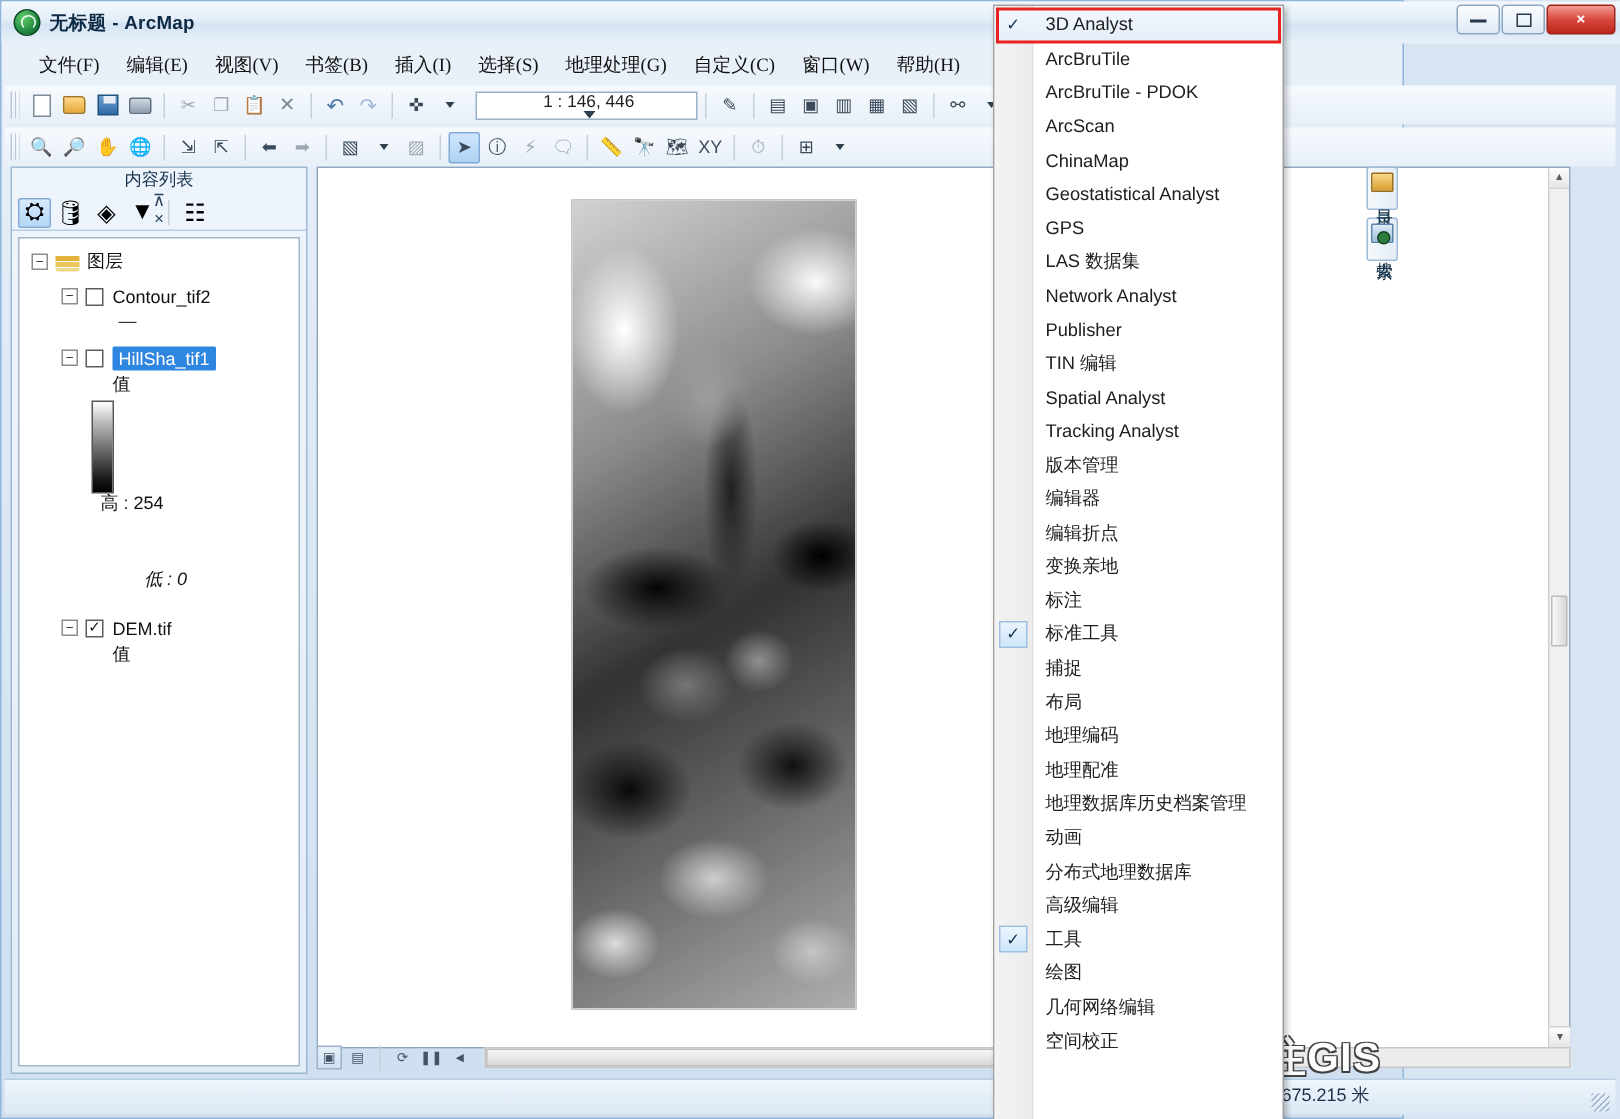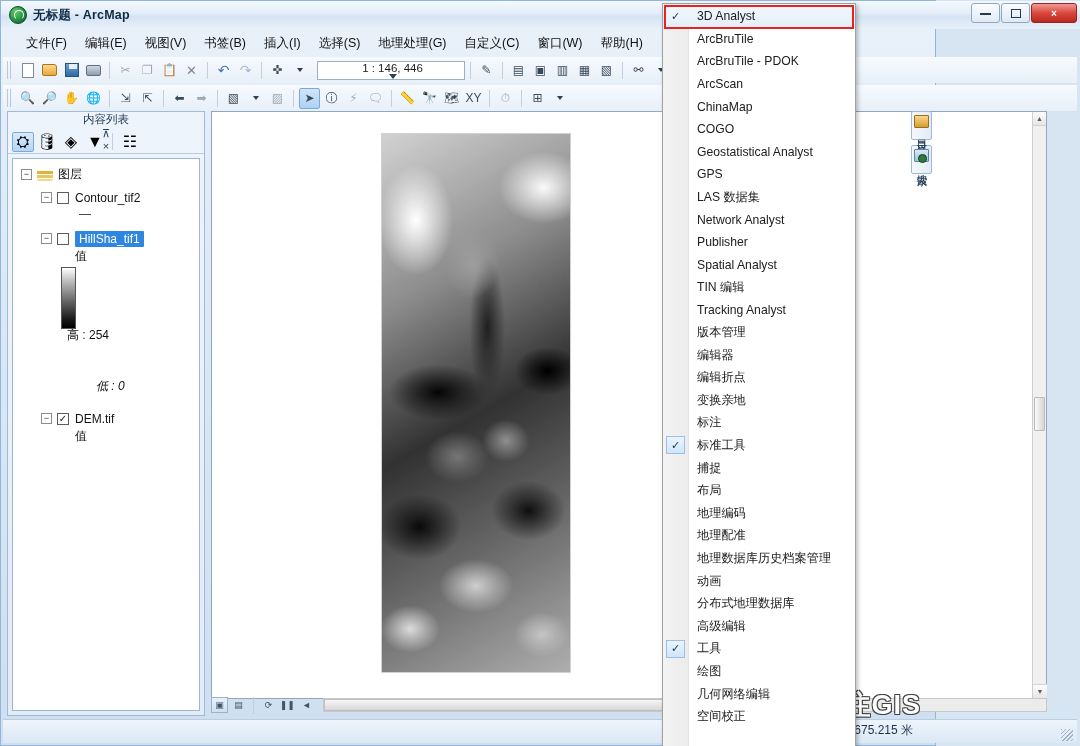--- a/index.html
+++ b/index.html
@@ -50,21 +50,21 @@
     background: linear-gradient(180deg,#f19b95,#d9483d 50%,#b8281c);
     border-color: #9e2418; color: #fff; font-weight: 700;
   }
   .winbtn .mn { display:block; width:11px; height:3px; border-bottom:2px solid #27384a; }
   .winbtn .mx { display:block; width:10px; height:9px; border:1.5px solid #27384a; }
 
   
   .menubar {
     position: absolute; left: 2px; top: 30px; width: 1074px; height: 24px;
     display: flex; align-items: center; padding-left: 14px;
-    font-size: 12.5px; color: #111;
+    font-size: 12.5px; color: #111; font-family: Liberation Serif, serif;
   }
   .menubar .mi { padding: 3px 9px; white-space: nowrap; cursor: default; }
 
   
   .toolbar {
     position: absolute; left: 2px; height: 26px;
     display: flex; align-items: center; gap: 1px;
     background: linear-gradient(180deg,#f7fafe,#e7eff8);
   }
   #toolbar1 { top: 56px; width: 1074px; }
@@ -509,42 +509,39 @@
         <div class="dd-item">
           <span>ArcBruTile - PDOK</span>
         </div>
         <div class="dd-item">
           <span>ArcScan</span>
         </div>
         <div class="dd-item">
           <span>ChinaMap</span>
         </div>
         <div class="dd-item">
-          <span>COGO</span>
-        </div>
-        <div class="dd-item">
           <span>Geostatistical Analyst</span>
         </div>
         <div class="dd-item">
           <span>GPS</span>
         </div>
         <div class="dd-item">
           <span>LAS 数据集</span>
         </div>
         <div class="dd-item">
           <span>Network Analyst</span>
         </div>
         <div class="dd-item">
           <span>Publisher</span>
         </div>
         <div class="dd-item">
+          <span>TIN 编辑</span>
+        </div>
+        <div class="dd-item">
           <span>Spatial Analyst</span>
-        </div>
-        <div class="dd-item">
-          <span>TIN 编辑</span>
         </div>
         <div class="dd-item">
           <span>Tracking Analyst</span>
         </div>
         <div class="dd-item">
           <span>版本管理</span>
         </div>
         <div class="dd-item">
           <span>编辑器</span>
         </div>

